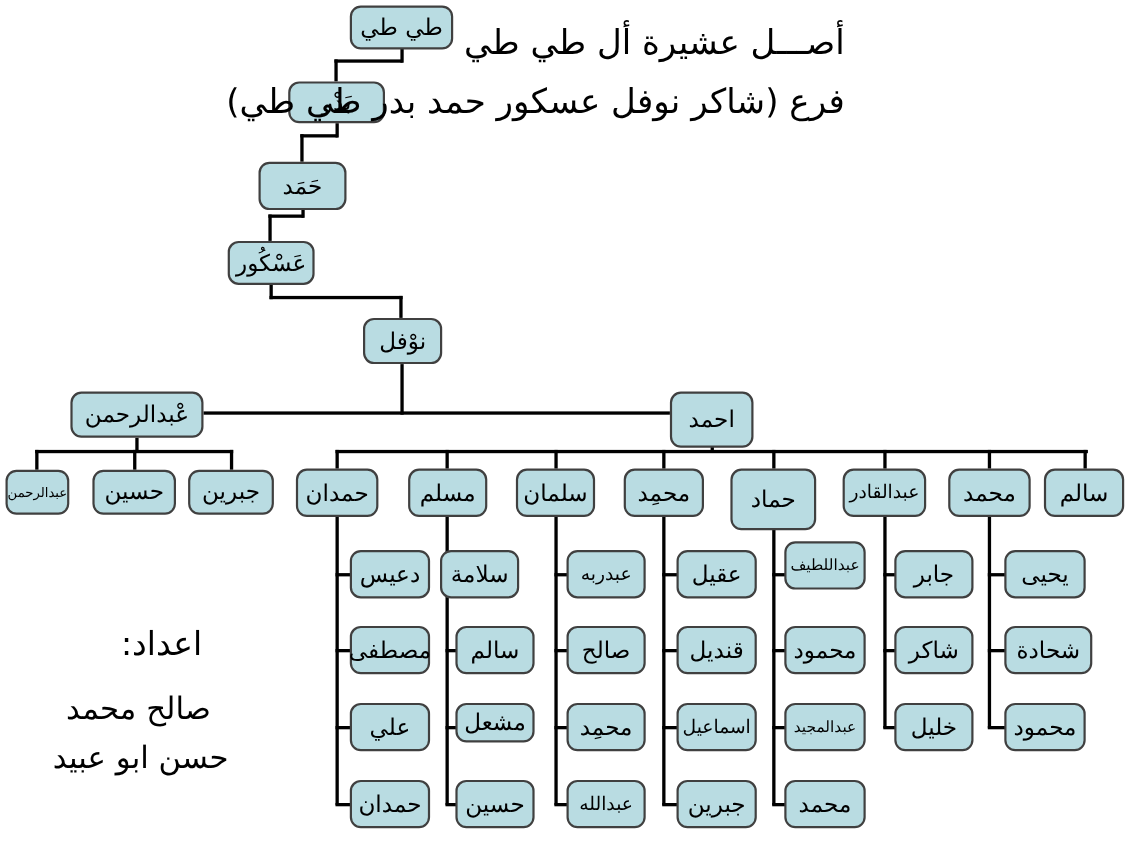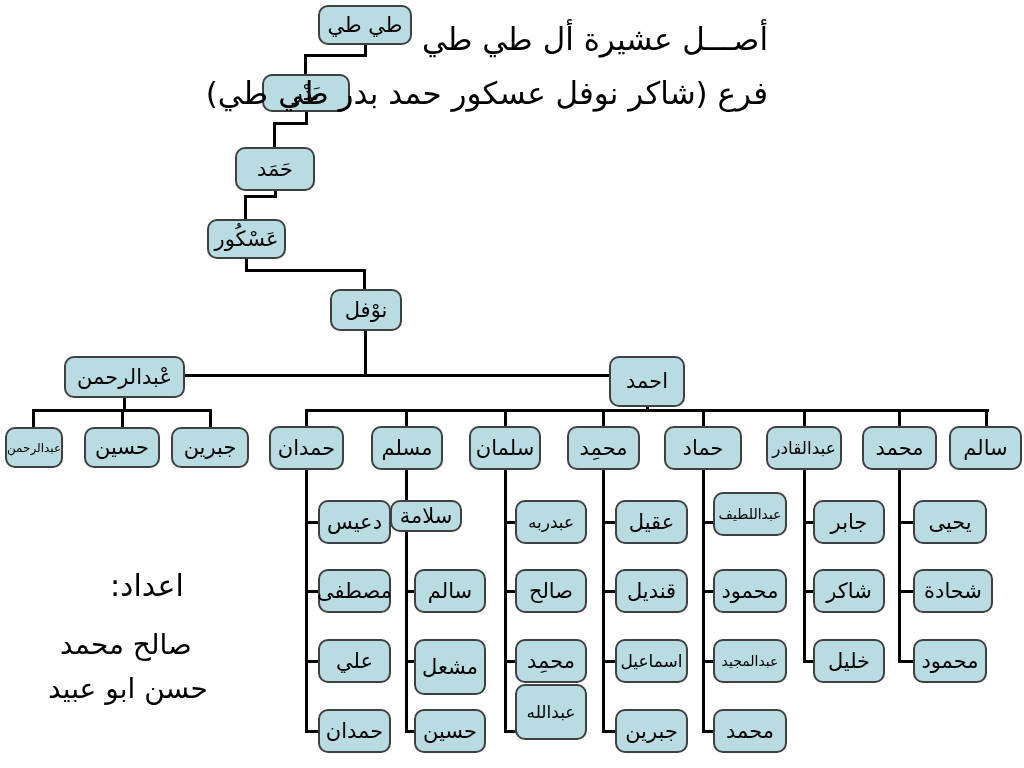--- a/index.html
+++ b/index.html
@@ -115,39 +115,39 @@
   <div class="node" style="left:609px;top:356px;width:76px;height:51px">احمد</div>
 
   <div class="node xs" style="left:5px;top:427px;width:58px;height:41px">عبدالرحمن</div>
   <div class="node" style="left:84px;top:427px;width:76px;height:41px">حسين</div>
   <div class="node" style="left:171px;top:427px;width:78px;height:41px">جبرين</div>
 
   <div class="node" style="left:269px;top:426px;width:75px;height:44px">حمدان</div>
   <div class="node" style="left:371px;top:426px;width:72px;height:44px">مسلم</div>
   <div class="node" style="left:469px;top:426px;width:72px;height:44px">سلمان</div>
   <div class="node" style="left:567px;top:426px;width:73px;height:44px">محمِد</div>
-  <div class="node" style="left:664px;top:426px;width:78px;height:44px">حماد</div>
+  <div class="node" style="left:664px;top:426px;width:78px;height:56px">حماد</div>
   <div class="node md" style="left:766px;top:426px;width:76px;height:44px">عبدالقادر</div>
   <div class="node" style="left:862px;top:426px;width:75px;height:44px">محمد</div>
   <div class="node" style="left:949px;top:426px;width:73px;height:44px">سالم</div>
 
   <div class="node" style="left:318px;top:500px;width:73px;height:44px">دعيس</div>
   <div class="node" style="left:318px;top:569px;width:73px;height:44px">مصطفى</div>
   <div class="node" style="left:318px;top:639px;width:73px;height:44px">علي</div>
   <div class="node" style="left:318px;top:709px;width:73px;height:44px">حمدان</div>
 
-  <div class="node" style="left:390px;top:500px;width:72px;height:32px">سلامة</div>
+  <div class="node" style="left:400px;top:500px;width:72px;height:44px">سلامة</div>
   <div class="node" style="left:414px;top:569px;width:72px;height:44px">سالم</div>
-  <div class="node" style="left:414px;top:639px;width:72px;height:56px">مشعل</div>
+  <div class="node" style="left:414px;top:639px;width:72px;height:36px">مشعل</div>
   <div class="node" style="left:414px;top:709px;width:72px;height:44px">حسين</div>
 
   <div class="node md" style="left:515px;top:500px;width:72px;height:44px">عبدربه</div>
   <div class="node" style="left:515px;top:569px;width:72px;height:44px">صالح</div>
   <div class="node" style="left:515px;top:639px;width:72px;height:44px">محمِد</div>
-  <div class="node md" style="left:515px;top:684px;width:72px;height:56px">عبدالله</div>
+  <div class="node md" style="left:515px;top:709px;width:72px;height:44px">عبدالله</div>
 
   <div class="node" style="left:615px;top:500px;width:73px;height:44px">عقيل</div>
   <div class="node" style="left:615px;top:569px;width:73px;height:44px">قنديل</div>
   <div class="node md" style="left:615px;top:639px;width:73px;height:44px">اسماعيل</div>
   <div class="node" style="left:615px;top:709px;width:73px;height:44px">جبرين</div>
 
   <div class="node sm" style="left:713px;top:492px;width:74px;height:44px">عبداللطيف</div>
   <div class="node" style="left:713px;top:569px;width:74px;height:44px">محمود</div>
   <div class="node sm" style="left:713px;top:639px;width:74px;height:44px">عبدالمجيد</div>
   <div class="node" style="left:713px;top:709px;width:74px;height:44px">محمد</div>

